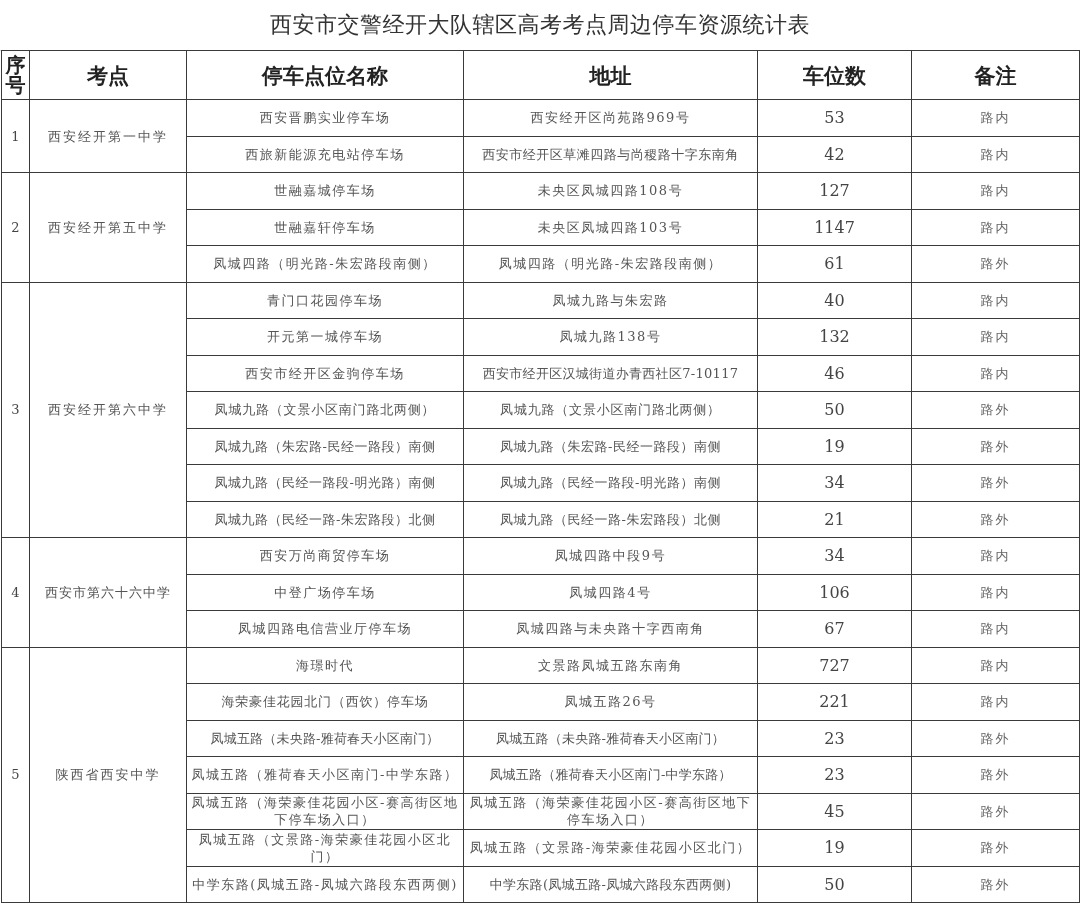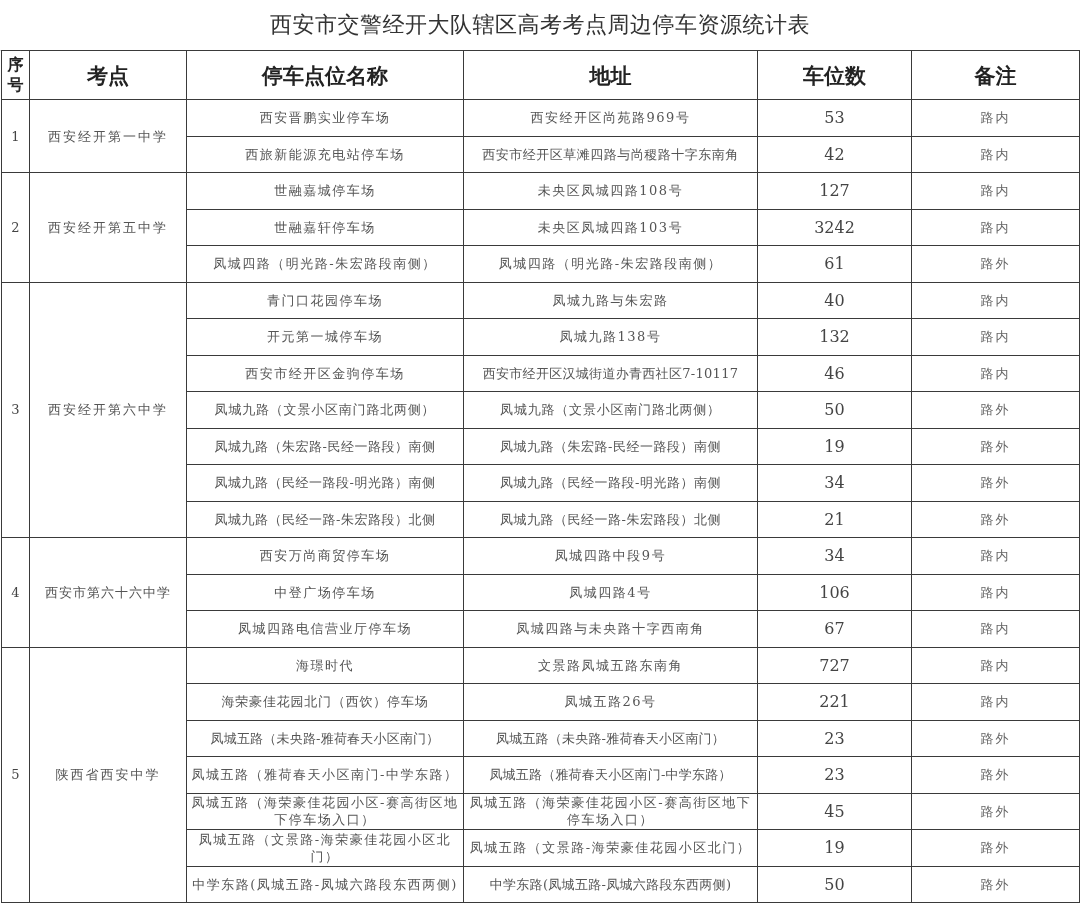--- a/index.html
+++ b/index.html
@@ -9,21 +9,21 @@
   .title { position: absolute; left: 0; top: 0; width: 1080px; height: 50px;
            border-bottom: 1px solid #d8d8d8;
            display: flex; align-items: center; justify-content: center;
            font-size: 22px; color: #333; letter-spacing: 0.5px;
            font-family: "DejaVu Sans", "Liberation Sans", sans-serif; font-weight: normal; }
   table { position: absolute; left: 1px; top: 50px; border-collapse: collapse;
           width: 1078px; table-layout: fixed; }
   td, th { border: 1.5px solid #3a3a3a; text-align: center; vertical-align: middle;
            padding: 0 3px; font-size: 13px; color: #555; line-height: 15px; }
   th { height: 48px; font-size: 21px; font-weight: bold; color: #222; }
-  th.seq { font-size: 16px; line-height: 20px; padding: 0; }
+  th.seq { font-size: 20px; line-height: 20px; padding: 0; }
   td { height: 35.5px; letter-spacing: 1.5px; }
   td.num { letter-spacing: 0; font-size: 16px; color: #444; }
   td.seqcell { letter-spacing: 0; font-size: 13px; color: #444; }
   td.school { letter-spacing: 2px; }
   td.note { letter-spacing: 2px; color: #666; }
   td.wrap { line-height: 17px; }
 </style>
 </head>
 <body>
 
@@ -70,21 +70,21 @@
         <td rowspan="3" class="seqcell">2</td>
         <td rowspan="3" class="school">西安经开第五中学</td>
         <td>世融嘉城停车场</td>
         <td>未央区凤城四路108号</td>
         <td class="num">127</td>
         <td class="note">路内</td>
       </tr>
       <tr>
         <td>世融嘉轩停车场</td>
         <td>未央区凤城四路103号</td>
-        <td class="num">3242</td>
+        <td class="num">1147</td>
         <td class="note">路内</td>
       </tr>
       <tr>
         <td>凤城四路（明光路-朱宏路段南侧）</td>
         <td>凤城四路（明光路-朱宏路段南侧）</td>
         <td class="num">61</td>
         <td class="note">路外</td>
       </tr>
 
       <tr>

